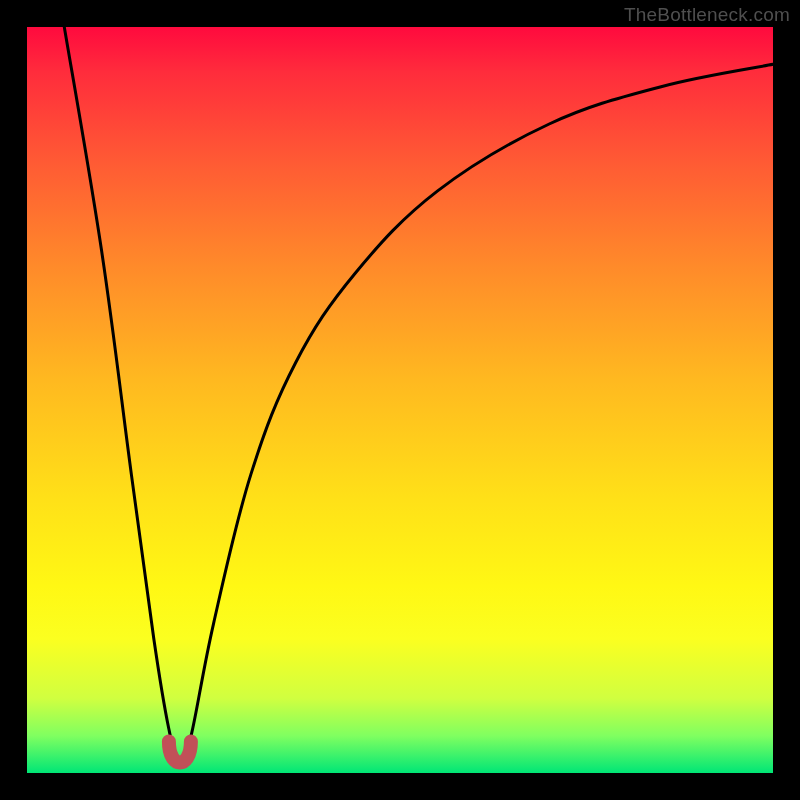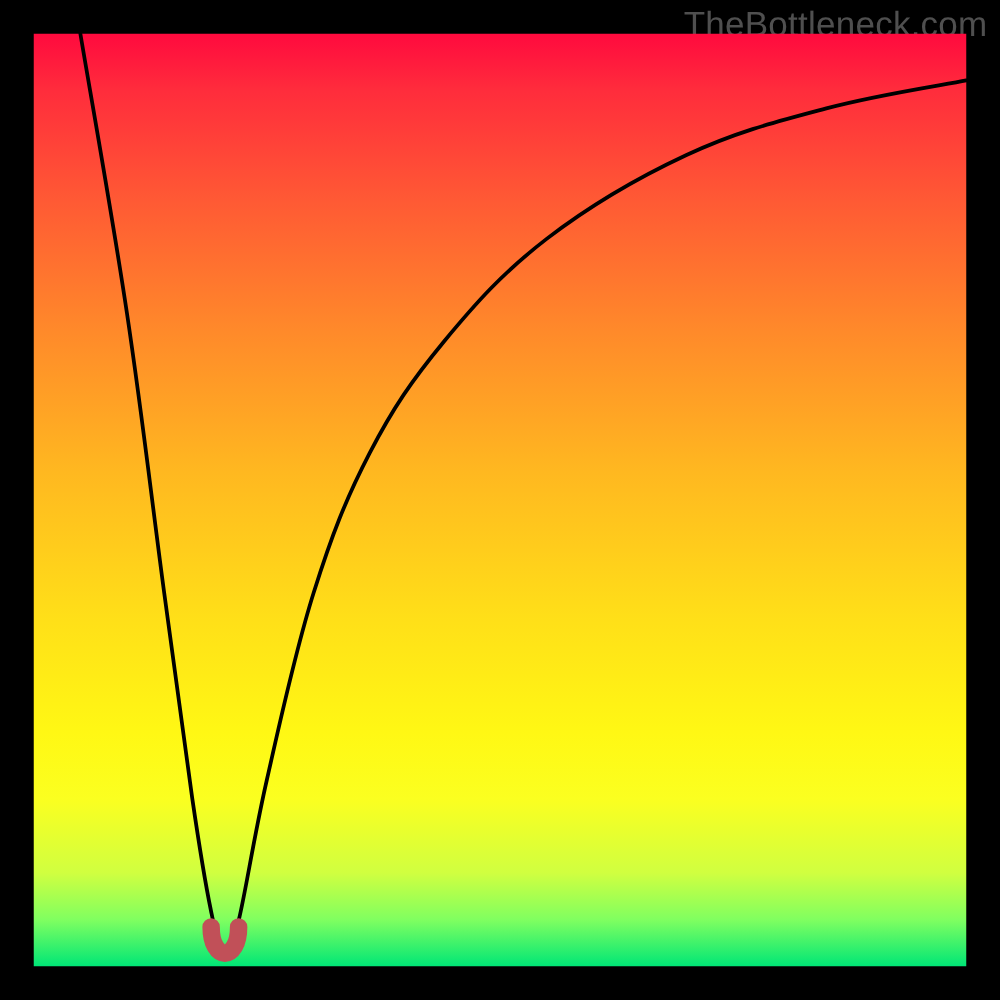--- a/index.html
+++ b/index.html
@@ -29,21 +29,21 @@
       #d0ff40 90%,
       #80ff60 95%,
       #00e676 100%
     );
   }
   .watermark {
     position: absolute;
     top: 4px;
     right: 10px;
     color: #4f4f4f;
-    font-size: 28px;
+    font-size: 19px;
     font-weight: 500;
     letter-spacing: 0.2px;
     user-select: none;
   }
   svg.curve {
     position: absolute;
     left: 0;
     top: 0;
     width: 746px;
     height: 746px;

